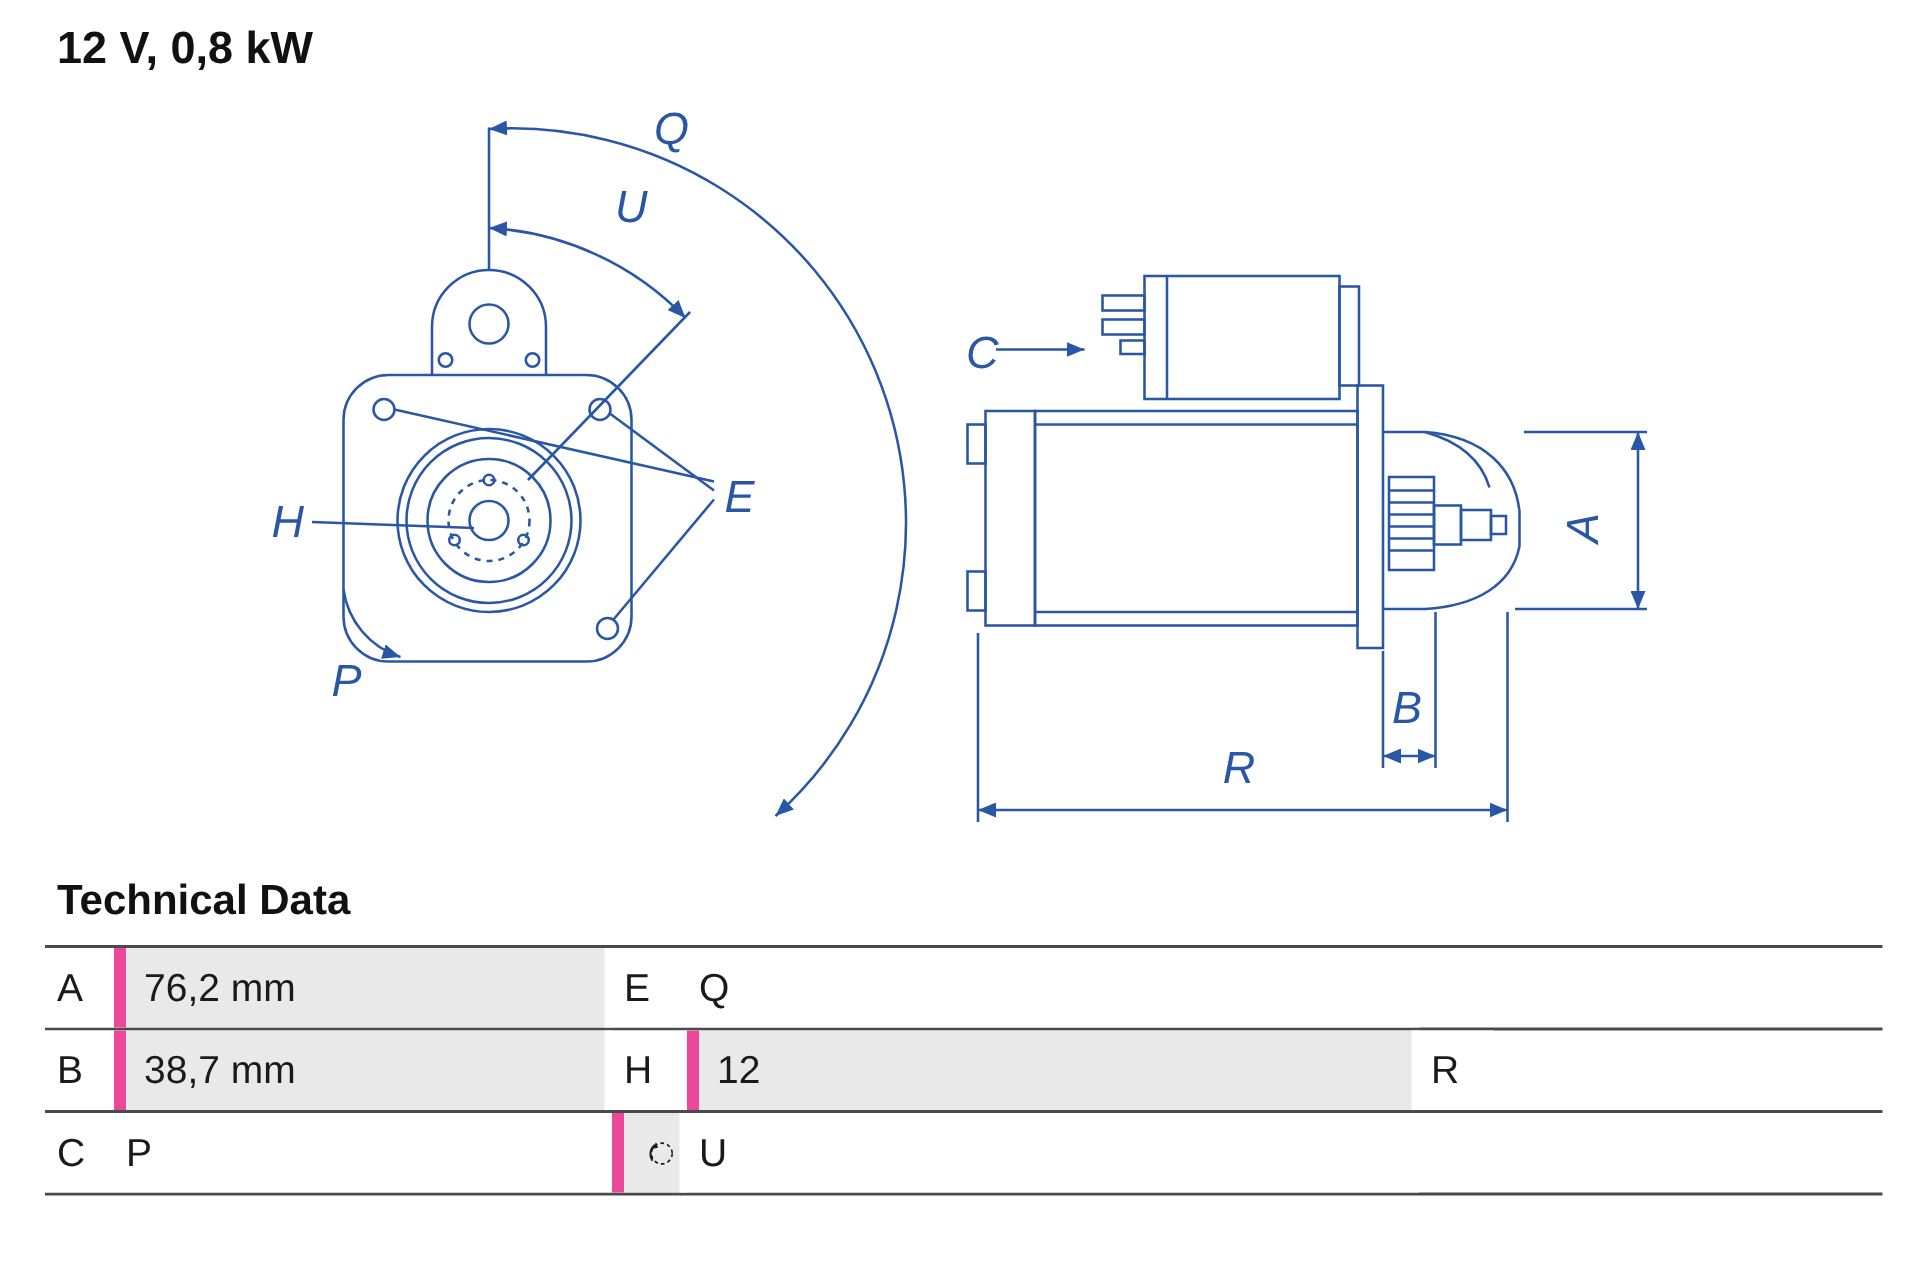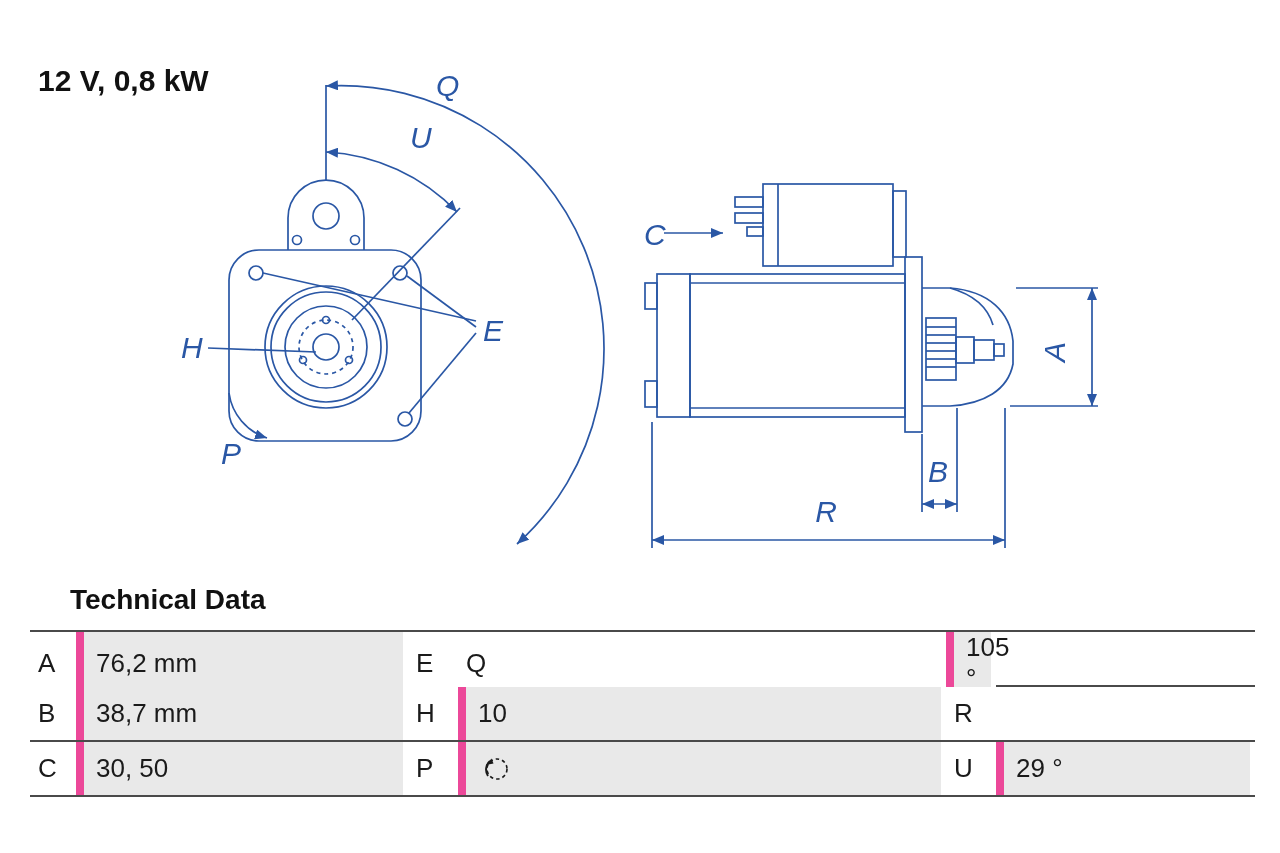--- a/index.html
+++ b/index.html
@@ -1,25 +1,25 @@
 <!DOCTYPE html>
 <html><head>
 <meta charset="utf-8">
 <style>
   html,body{margin:0;padding:0;}
   body{
     width:1280px;height:853px;position:relative;background:#ffffff;
     font-family:"Liberation Sans", sans-serif;color:#1a1a1a;overflow:hidden;
   }
   .spec-title{
-    position:absolute;left:38px;top:16px;font-size:30px;font-weight:bold;color:#111;margin-top:48px;
+    position:absolute;left:38px;top:16px;font-size:30px;font-weight:bold;color:#111;
   }
   .drawing-wrap{position:absolute;left:0;top:0;width:1280px;height:578px;}
   .tech-heading{
-    position:absolute;left:38px;top:584px;font-size:28px;font-weight:bold;color:#111;margin-left:32px;
+    position:absolute;left:38px;top:584px;font-size:28px;font-weight:bold;color:#111;
   }
   .tech-table{
     position:absolute;left:30px;top:630px;width:1225px;
     border-bottom:2px solid #4a4a4a;font-size:26px;
   }
   .tech-row{
     display:grid;grid-template-columns:46px 332px 50px 488px 50px 1fr;
     height:53px;align-items:center;border-top:2px solid #4a4a4a;
   }
   .cell{height:100%;display:flex;align-items:center;}
@@ -146,36 +146,33 @@
 </div>
 
 <div class="tech-heading">Technical Data</div>
 
 <div class="tech-table">
   <div class="tech-row">
     <div class="cell key">A</div>
     <div class="cell val">76,2 mm</div>
     <div class="cell key">E</div>
     <div class="cell key">Q</div>
-    <div class="cell val">105 °</div>
   </div>
   <div class="tech-row">
     <div class="cell key">B</div>
     <div class="cell val">38,7 mm</div>
     <div class="cell key">H</div>
-    <div class="cell val">10</div>
+    <div class="cell val">12</div>
     <div class="cell key">R</div>
   </div>
   <div class="tech-row">
     <div class="cell key">C</div>
-    <div class="cell val">30, 50</div>
     <div class="cell key">P</div>
     <div class="cell val">
       <svg class="rot-icon" width="36" height="32" viewBox="0 0 36 32">
         <circle cx="19" cy="16" r="10" fill="none" stroke="#1a1a1a" stroke-width="1.6" stroke-dasharray="3.5 3"></circle>
         <path d="M 10 23 A 11.5 11.5 0 0 1 12 8" fill="none" stroke="#1a1a1a" stroke-width="2"></path>
         <path d="M 8 12 L 13.5 5.5 L 15.5 10.5 z" fill="#1a1a1a" stroke="none"></path>
       </svg>
     </div>
     <div class="cell key">U</div>
-    <div class="cell val">29 °</div>
   </div>
 </div>
 
 </body></html>

